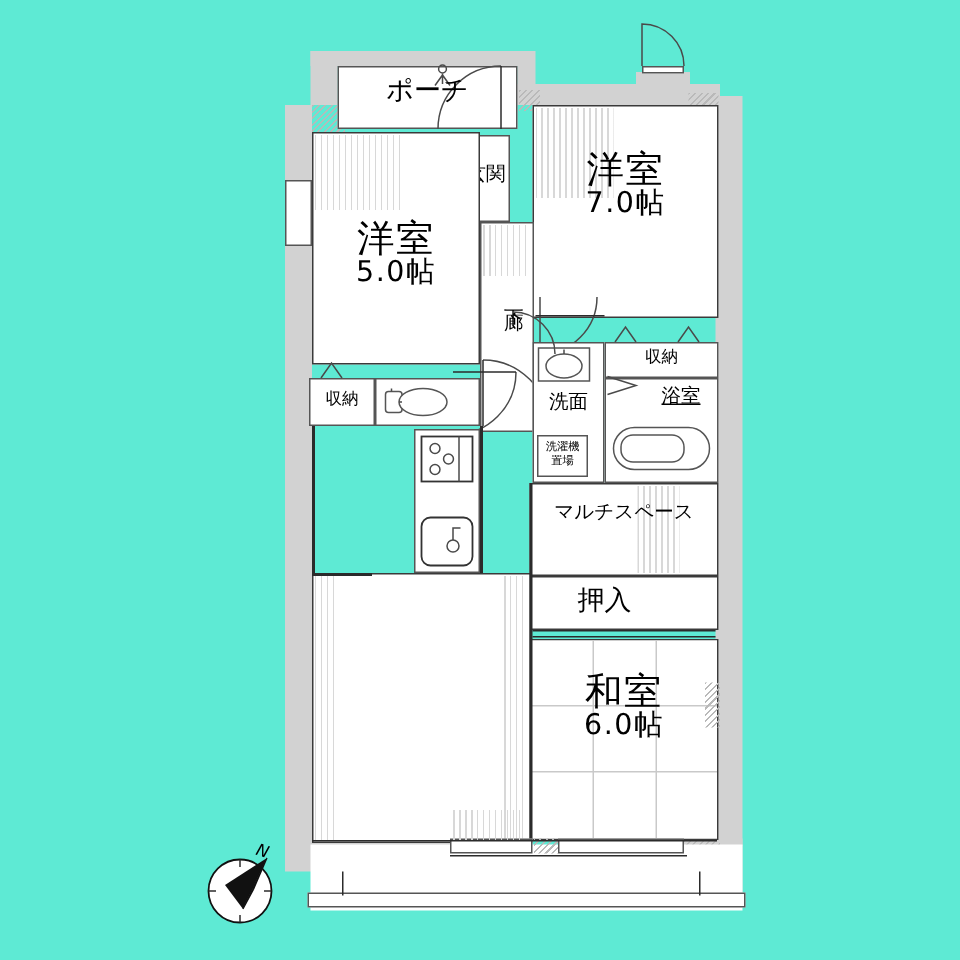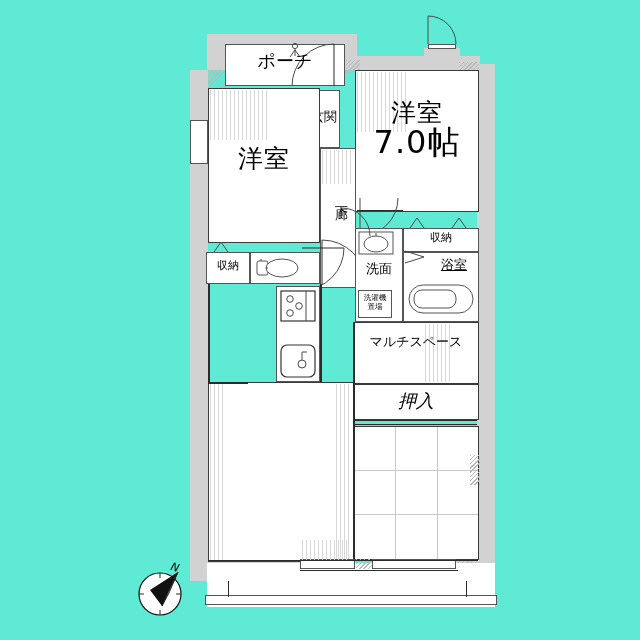--- a/index.html
+++ b/index.html
@@ -8,21 +8,21 @@
   .room{position:absolute;box-sizing:border-box;background:#fff;border:1px solid #3a3a3a;}
   .thin{position:absolute;box-sizing:border-box;background:#fff;border:1px solid #555;}
   .wallline{position:absolute;background:#2b2b2b;}
   .fill{position:absolute;background:#d2d2d2;}
 
   
   .lbl{position:absolute;text-align:center;line-height:1.05;color:#000;white-space:nowrap;}
   .lbl .l1{display:block;}
   .lbl .l2{display:block;}
   .big{font-size:25px;font-weight:400;letter-spacing:1px;}
-  .big .l2{font-size:32px;}
+  .big .l2{font-size:19px;}
   .mid{font-size:18px;}
   .sml{font-size:13px;}
   .xs{font-size:11px;}
   .xxs{font-size:7.5px;line-height:1.15;}
   .vert{writing-mode:vertical-rl;text-orientation:upright;}
 
   
   .hatchv{position:absolute;background-image:repeating-linear-gradient(90deg,#d8d8d8 0 1px,rgba(0,0,0,0) 1px 4px);}
   .diag{position:absolute;background-image:repeating-linear-gradient(135deg,#b9b9b9 0 1px,rgba(0,0,0,0) 1px 3px);}
 
@@ -87,20 +87,21 @@
   <div class="lbl sml" style="left:306px;top:110px;width:36px;">
     <span class="l1">玄関</span>
   </div>
 
   <div class="wallline" style="left:270px;top:148px;width:70px;height:1px;"></div>
 
   <div class="room" style="left:208px;top:88px;width:112px;height:155px;"></div>
   <div class="hatchv" style="left:210px;top:90px;width:60px;height:50px;"></div>
   <div class="lbl big" style="left:206px;top:146px;width:116px;">
     <span class="l1">洋室</span>
+    <span class="l2">5.0帖</span>
   </div>
 
   <div class="thin" style="left:190px;top:120px;width:18px;height:44px;background:#fff;"></div>
 
   <div class="room" style="left:355px;top:70px;width:124px;height:142px;"></div>
   <div class="hatchv" style="left:357px;top:72px;width:52px;height:60px;"></div>
   <div class="lbl big" style="left:354px;top:100px;width:126px;">
     <span class="l1">洋室</span>
     <span class="l2">7.0帖</span>
   </div>
@@ -196,32 +197,36 @@
     <path class="stroke" d="M1,1 L20,7 L1,13"></path>
   </svg>
 
   <div class="room" style="left:353px;top:322px;width:126px;height:62px;"></div>
   <div class="hatchv" style="left:425px;top:324px;width:28px;height:58px;"></div>
   <div class="lbl" style="left:352px;top:335px;width:128px;font-size:13px;">
     <span class="l1">マルチスペース</span>
   </div>
 
   <div class="room" style="left:353px;top:384px;width:126px;height:36px;"></div>
-  <div class="lbl mid" style="left:353px;top:392px;width:126px;font-style:italic;">
+  <div class="lbl mid" style="left:340px;top:392px;width:126px;">
     <span class="l1">押入</span>
   </div>
   <div class="wallline" style="left:355px;top:420px;width:122px;height:1px;"></div>
   <div class="wallline" style="left:355px;top:424px;width:122px;height:1px;"></div>
 
   <div class="room" style="left:353px;top:426px;width:126px;height:134px;"></div>
   <div class="tatami" style="left:354px;top:427px;width:124px;height:132px;">
     <i style="left:0;top:43px;width:124px;height:1px;"></i>
     <i style="left:0;top:87px;width:124px;height:1px;"></i>
     <i style="left:41px;top:0;width:1px;height:132px;"></i>
     <i style="left:83px;top:0;width:1px;height:132px;"></i>
+  </div>
+  <div class="lbl big" style="left:352px;top:448px;width:128px;">
+    <span class="l1">和室</span>
+    <span class="l2">6.0帖</span>
   </div>
   <div class="diag" style="left:470px;top:455px;width:10px;height:30px;"></div>
 
   <div class="room" style="left:208px;top:382px;width:146px;height:180px;"></div>
   <div class="hatchv" style="left:210px;top:384px;width:14px;height:176px;"></div>
   <div class="hatchv" style="left:336px;top:384px;width:16px;height:176px;"></div>
   <div class="lbl big" style="left:206px;top:432px;width:150px;">
   </div>
 
   <div class="wallline" style="left:208px;top:382px;width:40px;height:2px;"></div>

